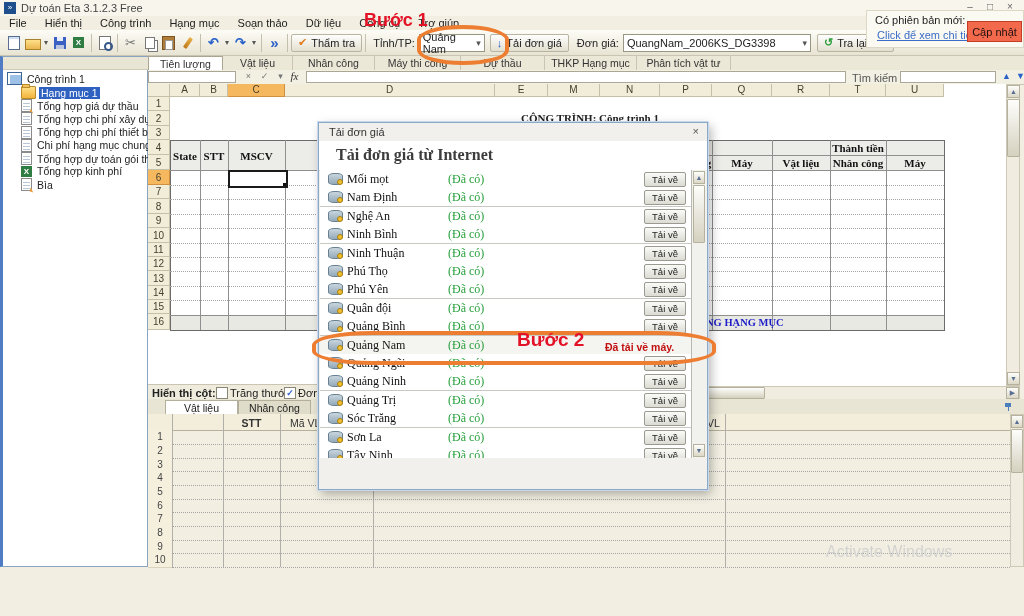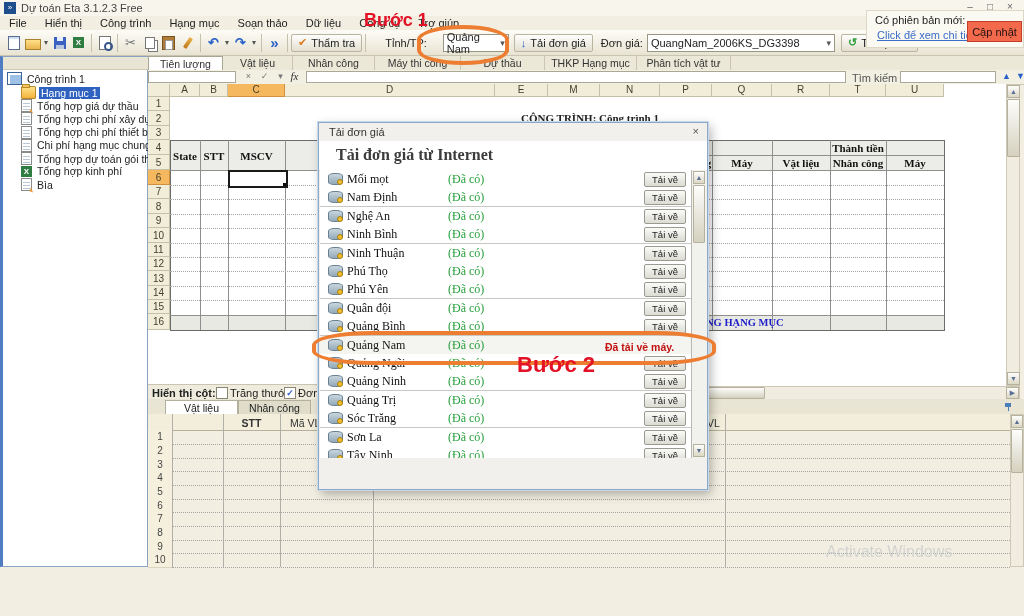--- a/index.html
+++ b/index.html
@@ -179,21 +179,21 @@
         <div class="tbico" style="width: 8px; color: rgb(85, 85, 85); font-size: 8px;">▾</div>
         <div class="sep"></div>
         <div class="tbico" style="color: rgb(42, 97, 201); font-weight: bold; font-size: 15px;">»</div>
         <div class="sep"></div>
       </div>
     <div class="btn3d">
       <span style="color:#e07b1f;font-size:11px">✔</span>
       <span>Thẩm tra</span>
     </div>
     <div class="sep"></div>
-    <span style="margin:0 16px">Tỉnh/TP:</span>
+    <span style="margin:0 4px">Tỉnh/TP:</span>
     <div class="combo" style="width:66px">
       <span>Quảng Nam</span>
       <span class="caret">▾</span>
     </div>
     <div class="btn3d" style="margin-left:5px">
       <span style="color:#2a61c9;font-weight:bold">↓</span>
       <span>Tải đơn giá</span>
     </div>
     <span style="margin:0 4px 0 8px">Đơn giá:</span>
     <div class="combo" style="width:188px">
@@ -532,18 +532,18 @@
     <div id="dlgScroll" class="abs">
       <div class="sbbtn" style="left:1px;top:1px;width:12px;height:13px">▲</div>
       <div class="sbthumb" style="left:1px;top:15px;width:12px;height:58px"></div>
       <div class="sbbtn" style="left:1px;bottom:1px;width:12px;height:13px">▼</div>
     </div>
   </div>
 
   
   <span class="stepTxt" style="left:364px;top:10px">Bước 1</span>
   <div class="ellipse" style="left:417px;top:25px;width:84px;height:32px"></div>
-  <span class="stepTxt" style="left:517px;top:352px;font-size:22px;z-index:61">Bước 2</span>
+  <span class="stepTxt" style="left:517px;top:329px;font-size:19px;z-index:61">Bước 2</span>
   <div class="ellipse" style="left:312px;top:331px;width:396px;height:26px;border-radius:60px/14px;z-index:60"></div>
   <span class="abs b" style="left:605px;top:341px;font-size:10.5px;color:var(--note_red);z-index:61">Đã tải về máy.</span>
 
   <span class="abs" id="watermark">Activate Windows</span>
 </div>
 
 </body></html>

